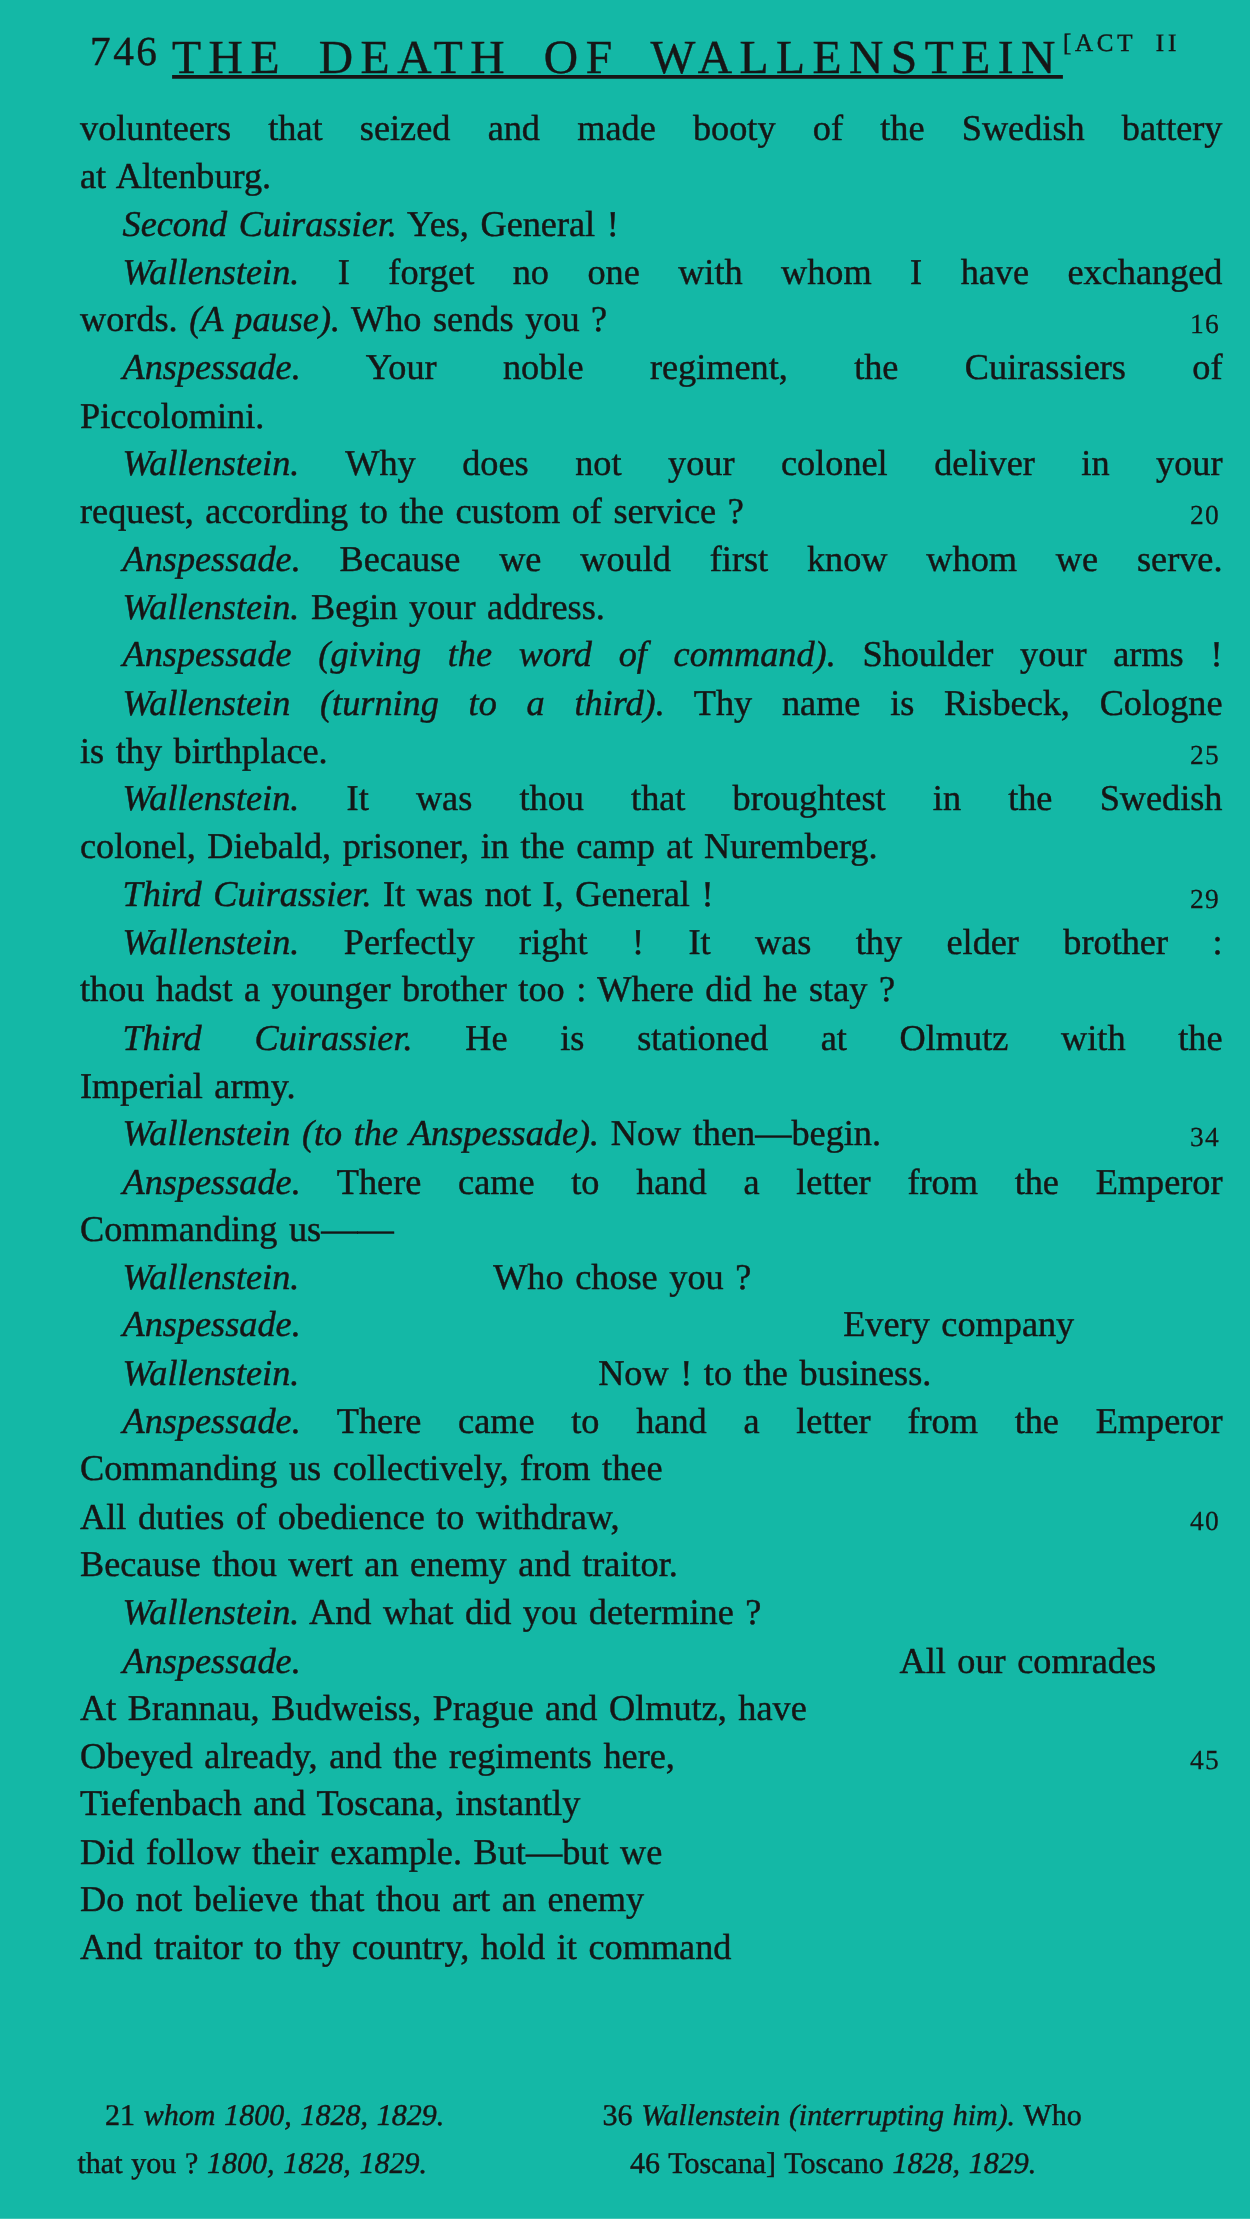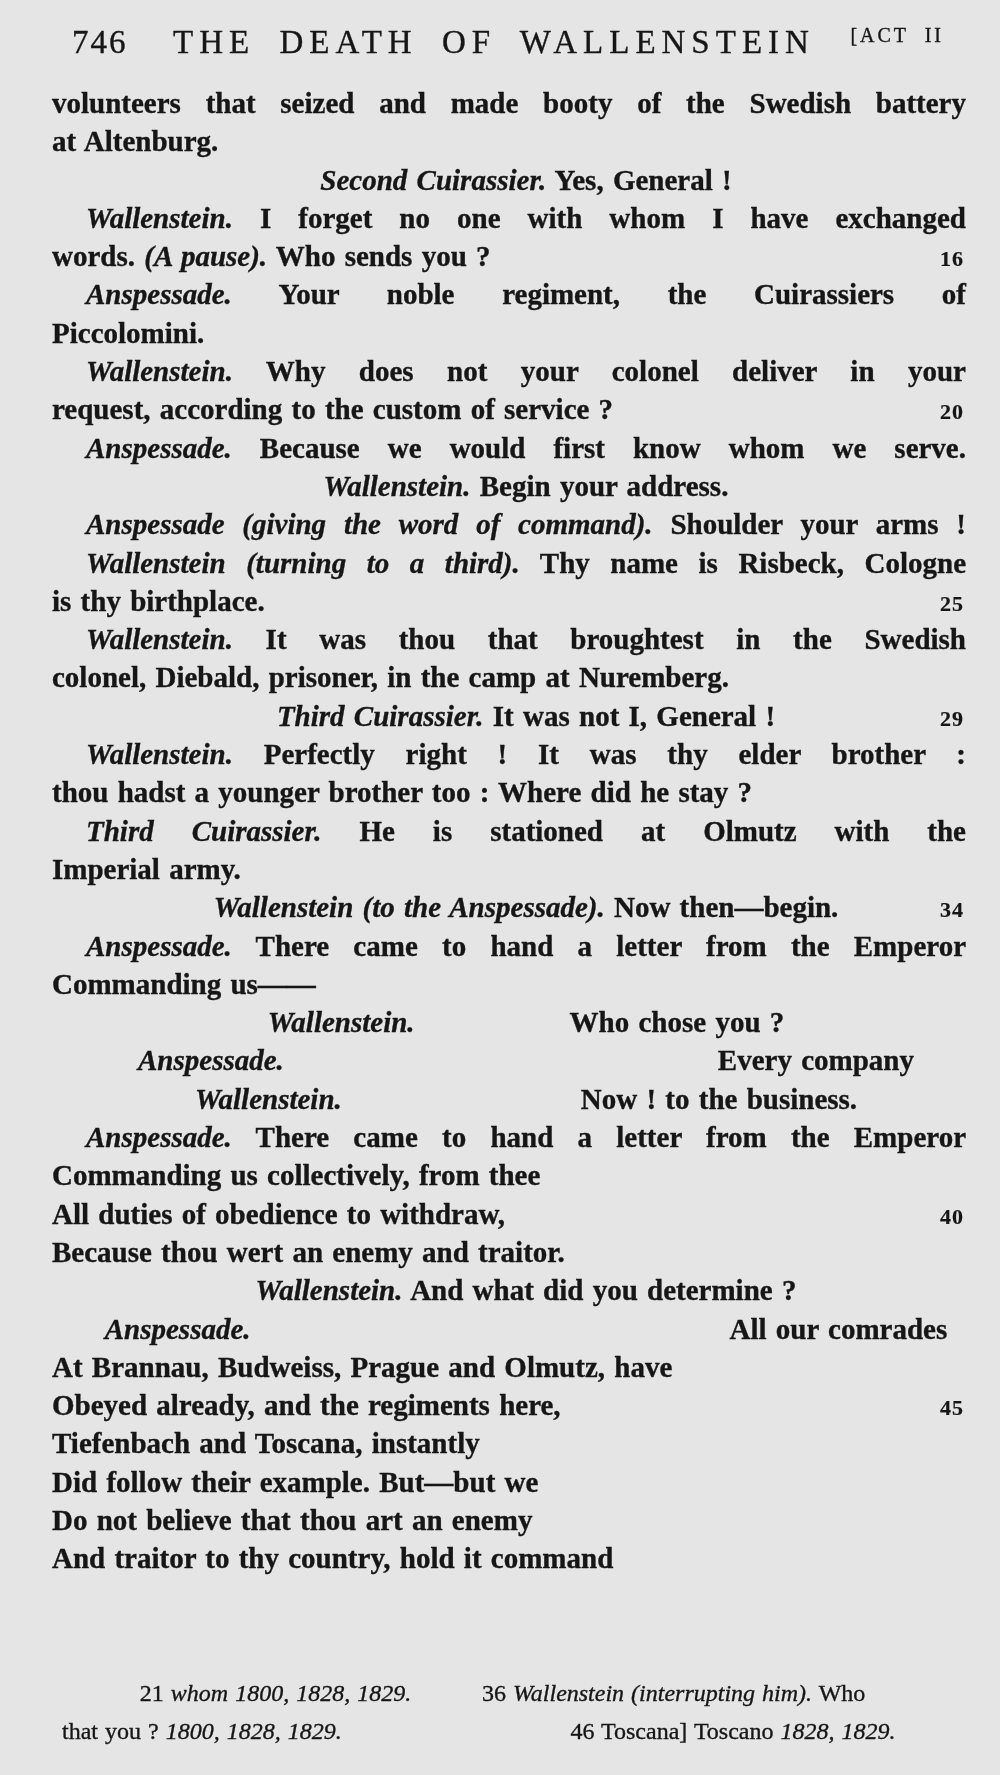--- a/index.html
+++ b/index.html
@@ -8,48 +8,48 @@
     width:1000px;height:1775px;
     background:#fdfdfb;
     color:#161616;
     font-family:"Liberation Serif", serif;
     -webkit-text-stroke:0.35px #161616;
     overflow:hidden;
   }
   
   .header span{position:absolute;top:24px;white-space:nowrap;}
   .pagenum{left:72px;font-size:33px;letter-spacing:2px;}
-  .rtitle{left:0;right:12px;text-align:center;font-size:33px;letter-spacing:6px;word-spacing:10px;}
+  .rtitle{left:0;right:12px;text-align:center;font-size:38px;letter-spacing:6px;word-spacing:10px;text-decoration:underline;}
   .act{right:56px;font-size:20px;letter-spacing:3px;word-spacing:8px;}
   
-  .body{position:absolute;left:52px;top:84px;width:914px;font-weight:bold;}
+  .body{position:absolute;left:64px;top:84px;width:914px;}
   .line{
     position:relative;
     height:38.3px;line-height:38.3px;
     font-size:29px;
     white-space:nowrap;
     word-spacing:2px;
   }
   .line.just{white-space:normal;text-align:justify;text-align-last:justify;text-justify:inter-word;}
-  .line.ind{padding-left:34px;text-align:center;}
+  .line.ind{padding-left:34px;}
   .i{font-style:italic;}
   .gap{display:inline-block;height:1px;}
   .num{position:absolute;right:2px;top:7px;font-size:22px;line-height:30px;letter-spacing:1px;-webkit-text-stroke:0.2px #161616;}
   
   .footnotes{position:absolute;left:62px;top:1674px;width:910px;}
   .fncol{position:absolute;top:0;}
   .fncol.left{left:0;width:405px;}
   .fncol.right{left:420px;width:480px;}
   .footnotes .line{font-size:24px;height:38px;line-height:38px;word-spacing:1px;}
   .footnotes .line.ind{padding-left:22px;}
 </style>
 </head>
 <body>
 
-<div class="page" style="background: #e5e5e5; color: rgb(22, 22, 22);">
+<div class="page" style="background: #14b8a6; color: rgb(22, 22, 22);">
   <div class="header">
     <span class="pagenum">746</span>
     <span class="rtitle">THE DEATH OF WALLENSTEIN</span>
     <span class="act">[ACT II</span>
   </div>
 
   <div class="body" id="text-body">
       <div class="line just"><span>volunteers that seized and made booty of the Swedish battery</span></div>
       <div class="line"><span>at Altenburg.</span></div>
       <div class="line ind"><span class="i">Second Cuirassier.</span><span> Yes, General !</span></div>

